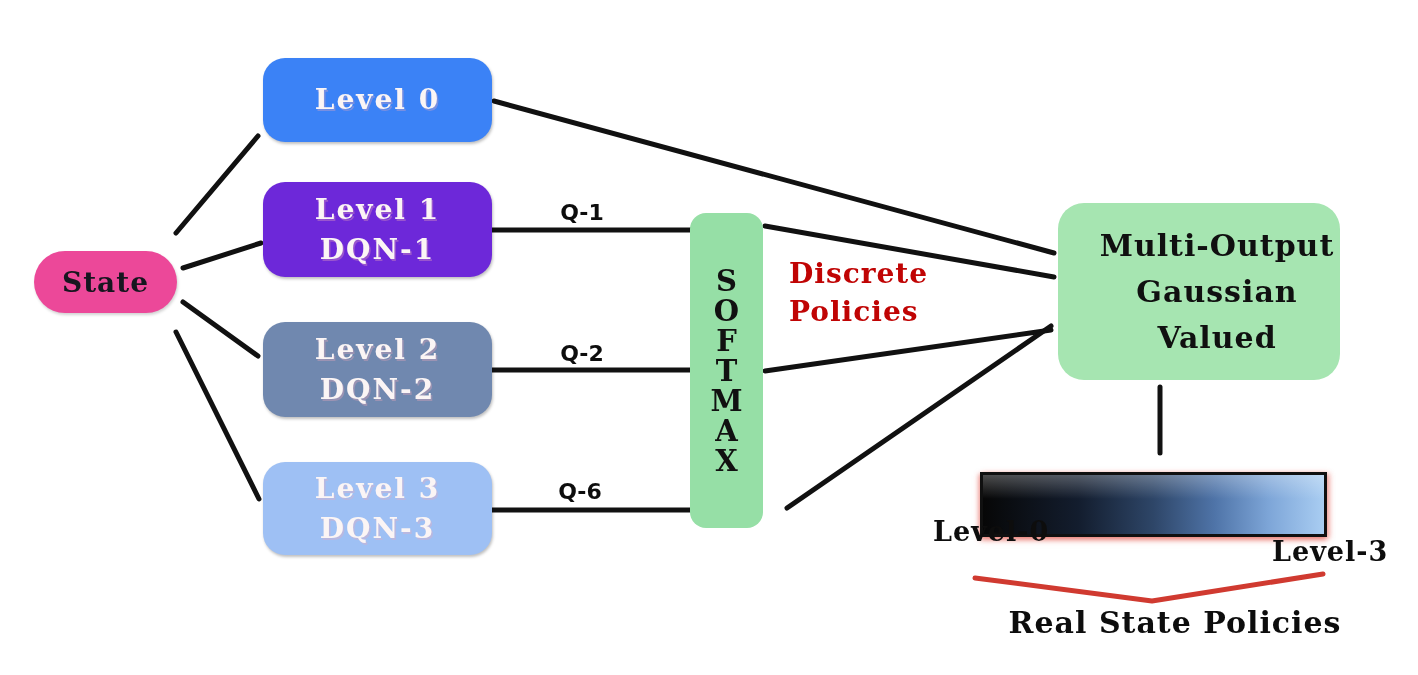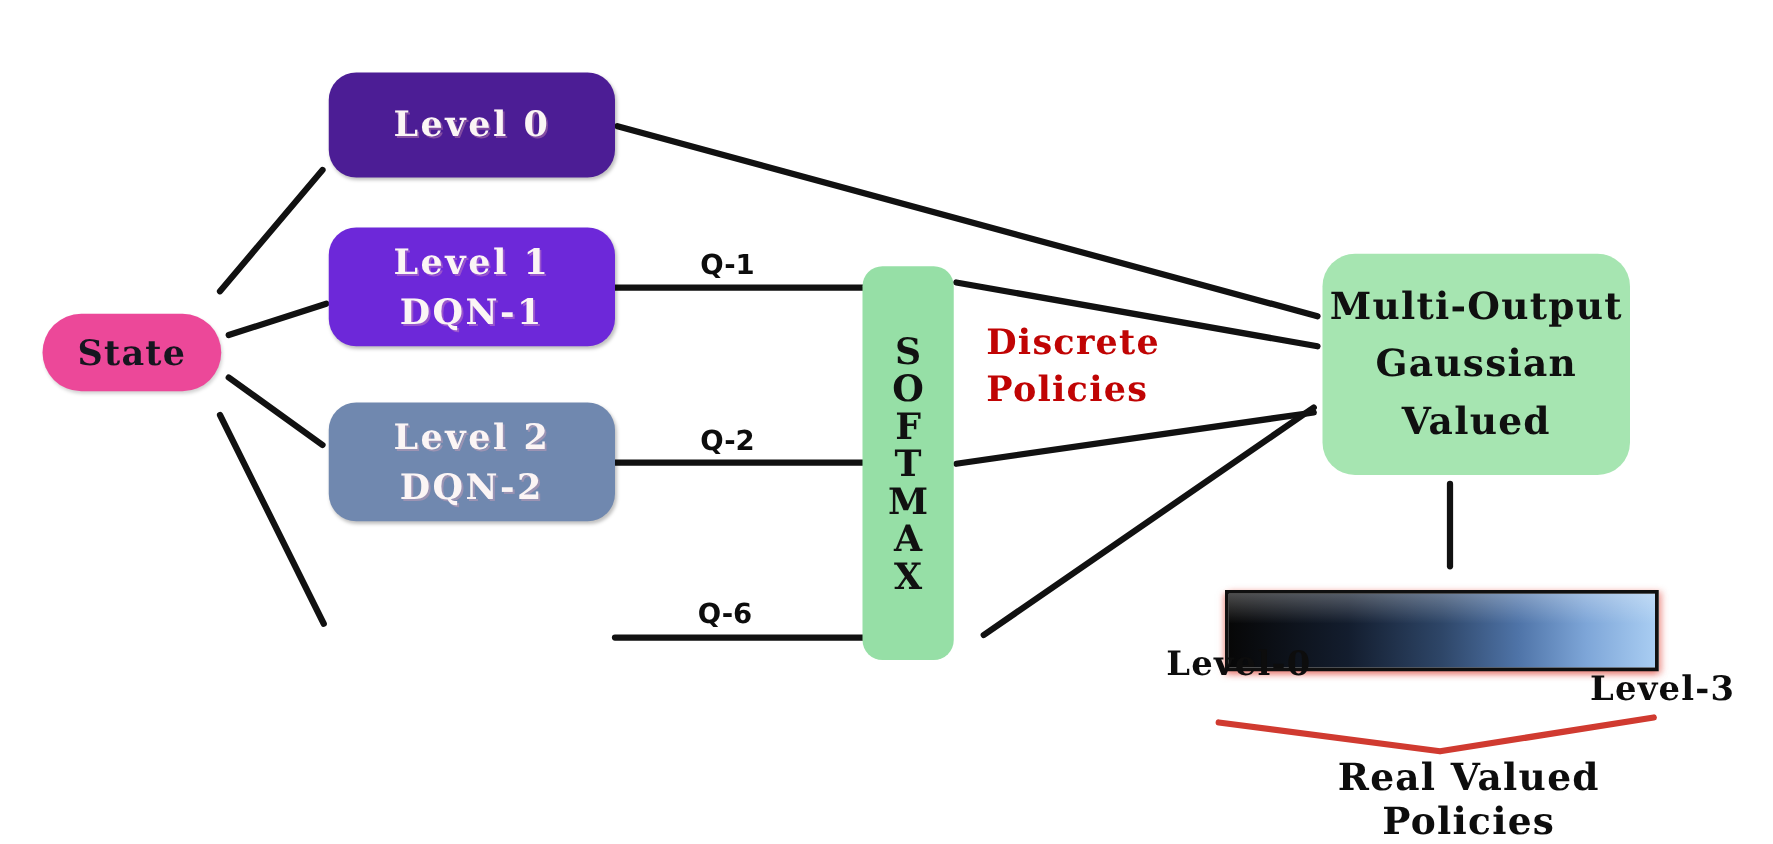--- a/index.html
+++ b/index.html
@@ -152,35 +152,39 @@
     <line class="edge" x1="765" y1="371" x2="1051" y2="330" style="stroke: rgb(17, 17, 17);"></line>
     <line class="edge" x1="787" y1="508" x2="1051" y2="326" style="stroke: rgb(17, 17, 17);"></line>
     <line class="edge" x1="1160" y1="387" x2="1160" y2="453" style="stroke: rgb(17, 17, 17);"></line>
     <polyline class="brace" points="975,578 1152,601 1323,574" style="stroke: rgb(208, 58, 48);"></polyline>
   </svg>
 
   <div class="node" id="state" style="background-color: #ec4899;">
     <span>State</span>
   </div>
 
-  <div class="node levelbox" id="level0" style="background-color: #4c1d95;">
+  <div class="node levelbox" id="level0" style="background-color: #3b82f6;">
     <span>Level 0</span>
 
   </div>
 
   <div class="node levelbox" id="level1" style="background-color: #6d28d9;">
     <span>Level 1</span>
     <span>DQN-1</span>
   </div>
 
   <div class="node levelbox" id="level2" style="background-color: rgb(112, 136, 175);">
     <span>Level 2</span>
     <span>DQN-2</span>
   </div>
 
+  <div class="node levelbox" id="level3" style="background-color: rgb(158, 192, 244);">
+    <span>Level 3</span>
+    <span>DQN-3</span>
+  </div>
 
   <div class="qlabel" id="q1">Q-1</div>
   <div class="qlabel" id="q2">Q-2</div>
   <div class="qlabel" id="q3">Q-6</div>
 
   <div class="node" id="softmax" style="background-color: rgb(150, 223, 166);">
     <div class="vstack">
         <div>S</div>
         <div>O</div>
         <div>F</div>
@@ -189,25 +193,25 @@
         <div>A</div>
         <div>X</div>
       </div>
   </div>
 
   <div id="discrete-policies" style="color: rgb(192, 4, 4);">
     <div>Discrete</div>
     <div>Policies</div>
   </div>
 
-  <div class="node" id="gaussian" style="background-color: rgb(166, 229, 177);">
+  <div class="node" id="gaussian" style="background-color: rgb(166, 229, 177); padding-left: 36px;">
     <span>Multi-Output</span>
     <span>Gaussian</span>
     <span>Valued</span>
   </div>
 
   <div id="gradient-bar" style="background: linear-gradient(to right, rgb(7, 7, 7) 0%, rgb(19, 29, 46) 28%, rgb(46, 70, 104) 50%, rgb(79, 116, 168) 68%, rgb(126, 166, 216) 84%, rgb(169, 205, 242) 100%);"></div>
   <div class="bar-label" id="bar-label-left">Level-0</div>
   <div class="bar-label" id="bar-label-right">Level-3</div>
 
-  <div id="real-valued-policies">Real Valued Policies</div>
+  <div id="real-valued-policies">Real State Policies</div>
 
 </div>
 
 </body></html>

